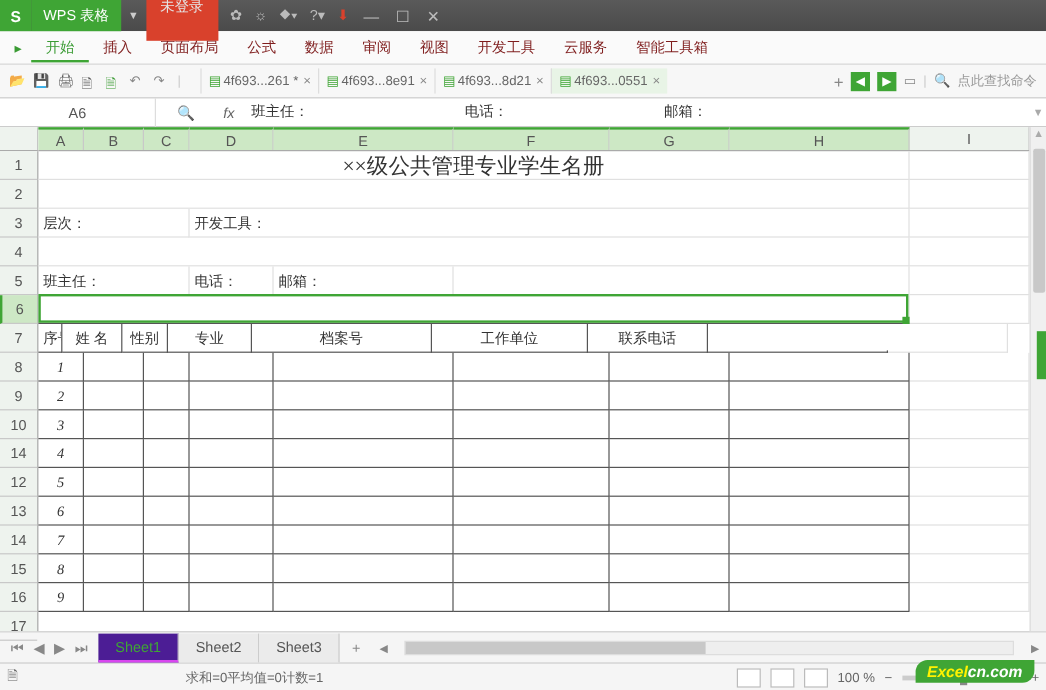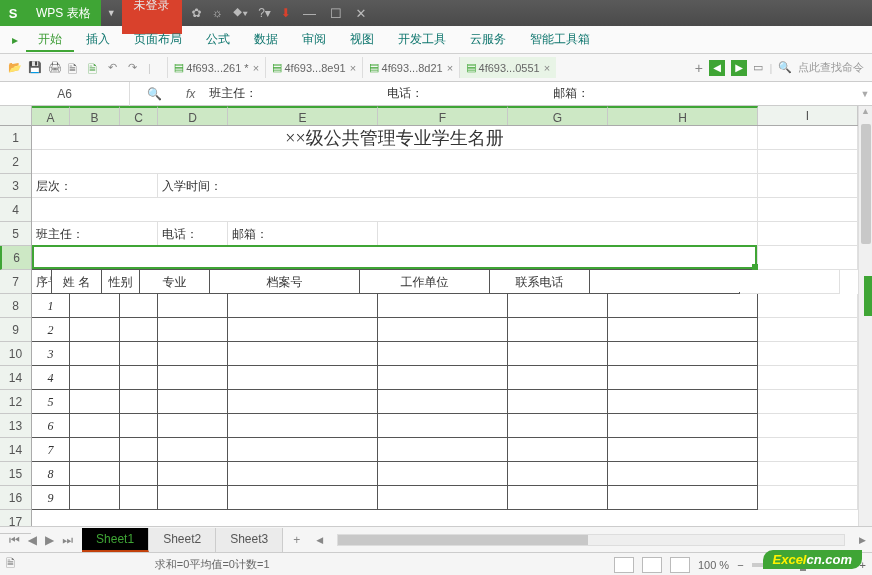--- a/index.html
+++ b/index.html
@@ -10,21 +10,21 @@
 .app-name { background: #3fa535; color: #fff; padding: 0 10px; height: 26px; line-height: 26px; font-size: 12px; }
 .app-dd { padding: 0 6px; color: #ccc; font-size: 9px; }
 .doc-name { flex: 1; text-align: center; color: #eee; font-size: 12px; }
 .doc-ic { color: #6bb85f; margin-right: 4px; }
 .login-btn { background: #d9412c; color: #e5e5e5; padding: 0 12px; height: 42px; line-height: 26px; font-size: 12px; }
 .tb-icons { display: flex; align-items: center; gap: 10px; padding: 0 10px; color: #bbb; font-size: 12px; }
 .tb-icons span { cursor: default; }
 .win-ctrl { font-size: 13px; padding: 0 2px; }
 
 .menubar { height: 28px; display: flex; align-items: center; border-bottom: 1px solid #d0d0d0; padding-left: 6px; gap: 2px; background: #fafafa; }
-.menu-tab { padding: 4px 12px; color: #0f766e; cursor: default; }
+.menu-tab { padding: 4px 12px; color: #7f1d1d; cursor: default; }
 .menu-tab.green { color: #3a9b33; }
 .menu-tab.active { color: #3a9b33; border-bottom: 2px solid #3fa535; }
 
 .toolbar { height: 28px; display: flex; align-items: center; border-bottom: 1px solid #ccc; background: #f7f7f7; font-size: 11px; color: #666; }
 .tl-left { display: flex; align-items: center; gap: 6px; padding: 0 8px; }
 .tl-ic { width: 14px; height: 14px; display: inline-block; }
 .ic-open { color: #d8a13a; }
 .ic-save { color: #4a90d9; }
 .ic-print { color: #555; }
 .ic-pprev { color: #555; }
@@ -67,21 +67,21 @@
 .seq { text-align: center; font-style: italic; font-family: "Times New Roman"; }
 .vscroll { position: absolute; right: 0; top: 0; width: 14px; bottom: 0; background: #f0f0f0; border-left: 1px solid #ddd; }
 .vthumb { position: absolute; top: 18px; width: 10px; left: 2px; height: 120px; background: #c8c8c8; border-radius: 2px; }
 .green-tab { position: absolute; right: 0; top: 170px; width: 8px; height: 40px; background: #3fa535; }
 
 .sheet-bar { height: 26px; display: flex; align-items: center; border-top: 1px solid #ccc; background: #f5f5f5; }
 .sheet-nav { display: flex; gap: 2px; padding: 0 6px; color: #888; }
 .sheet-nav span { padding: 2px 3px; }
 .sheet-tabs { display: flex; }
 .sheet-tab { padding: 4px 14px; border-right: 1px solid #ccc; color: #555; background: #ebebeb; }
-.sheet-tab.active { background: #000000; border-bottom: 2px solid #c2410c; color: #3fa535; }
+.sheet-tab.active { background: #4c1d95; border-bottom: 2px solid #d946ef; color: #3fa535; }
 .plus-tab { padding: 4px 10px; color: #888; }
 .hscroll { flex: 1; margin: 0 8px; height: 12px; background: #eee; position: relative; border: 1px solid #ddd; }
 .hthumb { position: absolute; left: 0; width: 250px; top: 0; bottom: 0; background: #c8c8c8; }
 .sheet-end { padding: 0 6px; color: #888; font-size: 9px; }
 
 .status-bar { height: 24px; display: flex; align-items: center; background: #f5f5f5; border-top: 1px solid #ccc; font-size: 11px; color: #666; padding: 0 6px; gap: 10px; }
 .status-left { display: flex; padding-left: 130px;}
 .status-right { margin-left: auto; display: flex; align-items: center; gap: 8px; }
 .view-ic { width: 20px; height: 16px; border: 1px solid #bbb; background: #fff; }
 .zoom-slider { width: 100px; height: 4px; background: #ccc; position: relative; }
@@ -208,21 +208,21 @@
       <div class="row">
         <div class="cell title-row" style="width: 726px;">××级公共管理专业学生名册</div>
         <div class="cell " style="width: 100px;"></div>
       </div>
       <div class="row">
         <div class="cell " style="width: 726px;"></div>
         <div class="cell " style="width: 100px;"></div>
       </div>
       <div class="row">
         <div class="cell " style="width: 126px;">层次：</div>
-        <div class="cell " style="width: 600px;">入学时间：</div>
+        <div class="cell " style="width: 600px;">开发工具：</div>
         <div class="cell " style="width: 100px;"></div>
       </div>
       <div class="row">
         <div class="cell " style="width: 726px;"></div>
         <div class="cell " style="width: 100px;"></div>
       </div>
       <div class="row">
         <div class="cell " style="width: 126px;">班主任：</div>
         <div class="cell " style="width: 70px;">电话：</div>
         <div class="cell " style="width: 150px;">邮箱：</div>

